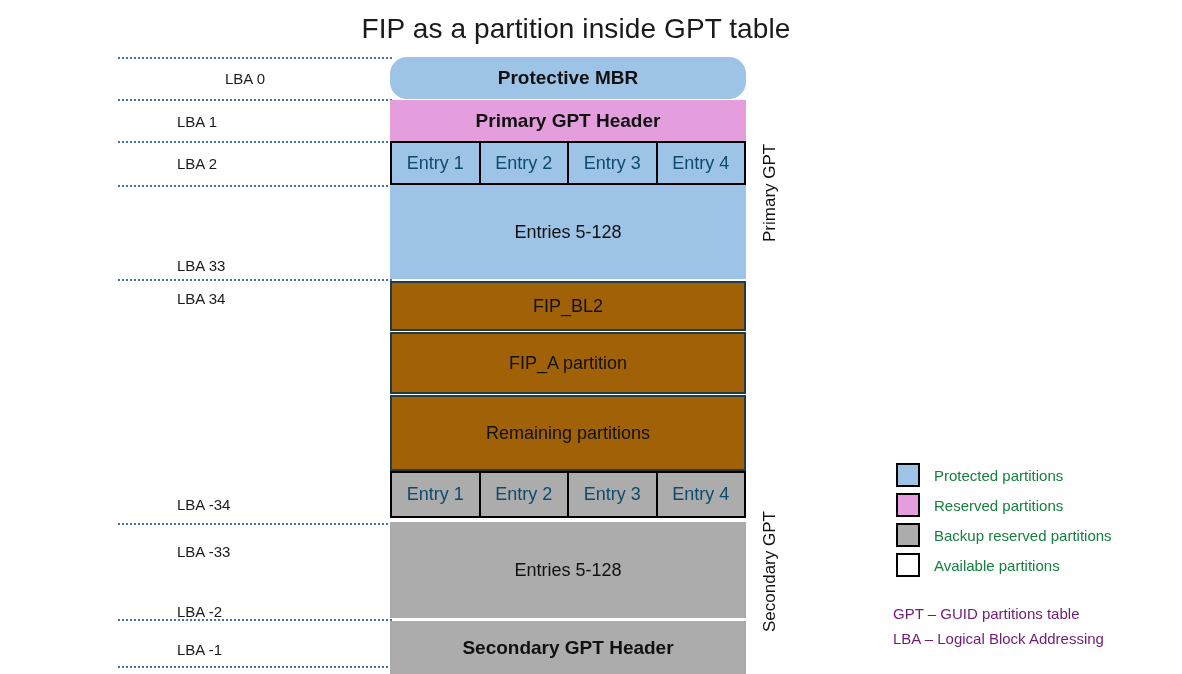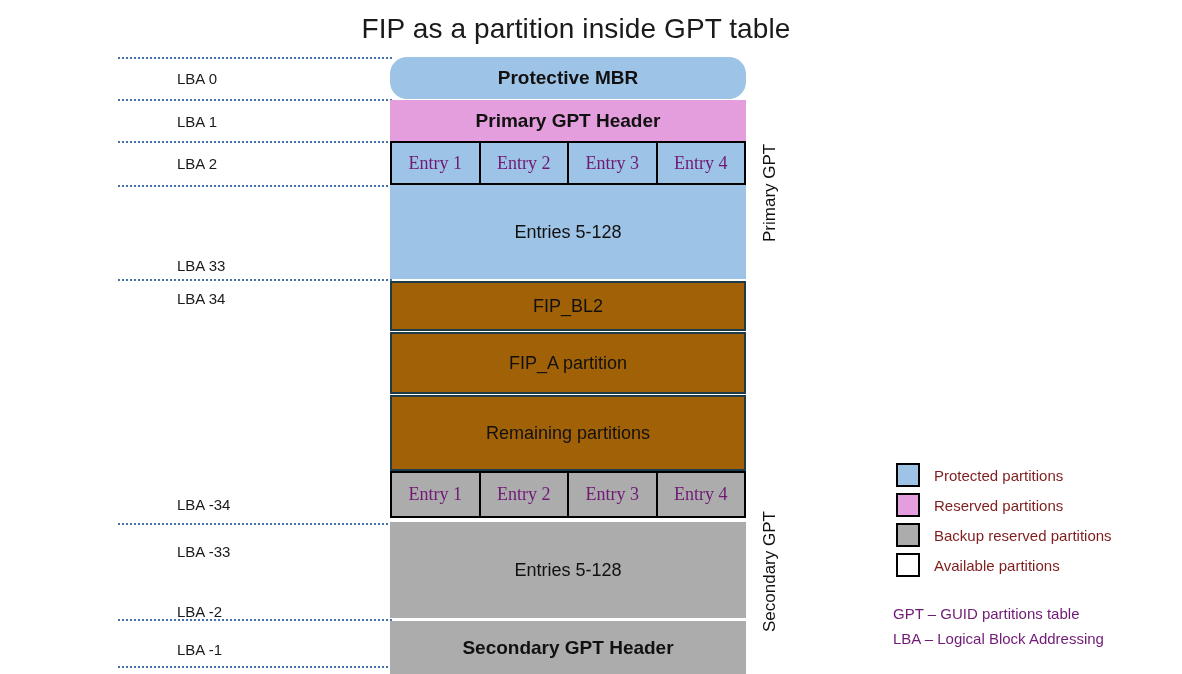--- a/index.html
+++ b/index.html
@@ -79,24 +79,23 @@
     display: flex;
     box-sizing: border-box;
     border: 2px solid #000000;
   }
   .entry-cell {
     flex: 1 1 0;
     display: flex;
     align-items: center;
     justify-content: center;
     font-size: 18px;
-    color: #701a75;
+    color: #0c4a6e;
     border-right: 2px solid #000000;
     box-sizing: border-box;
-    font-family: Liberation Serif, serif;
   }
   .entry-cell:last-child { border-right: none; }
   .entry-row.blue .entry-cell { background: #9dc3e6; }
   .entry-row.gray .entry-cell { background: #acacac; }
 
   
   .side-label {
     position: absolute;
     font-size: 17px;
     color: #111111;
@@ -121,21 +120,21 @@
   .legend-swatch {
     width: 24px;
     height: 24px;
     border: 2px solid #000000;
     box-sizing: border-box;
     flex: 0 0 auto;
   }
   .legend-text {
     margin-left: 14px;
     font-size: 15px;
-    color: #7f1d1d;
+    color: #15803d;
     white-space: nowrap;
   }
   #abbrevs {
     position: absolute;
     left: 893px;
     top: 601px;
     width: 290px;
   }
   .abbrev-row {
     font-size: 15px;
@@ -153,21 +152,21 @@
     <div class="guide-line" style="top: 57px;"></div>
     <div class="guide-line" style="top: 99px;"></div>
     <div class="guide-line" style="top: 141px;"></div>
     <div class="guide-line" style="top: 185px;"></div>
     <div class="guide-line" style="top: 279px;"></div>
     <div class="guide-line" style="top: 523px;"></div>
     <div class="guide-line" style="top: 619px;"></div>
     <div class="guide-line" style="top: 666px;"></div>
   </div>
 <div id="lba-labels">
-    <div class="lba-label" style="top: 70px;">LBA 0</div>
+    <div class="lba-label" style="top: 70px; margin-left: 48px;">LBA 0</div>
     <div class="lba-label" style="top: 113px;">LBA 1</div>
     <div class="lba-label" style="top: 155px;">LBA 2</div>
     <div class="lba-label" style="top: 257px;">LBA 33</div>
     <div class="lba-label" style="top: 290px;">LBA 34</div>
     <div class="lba-label" style="top: 496px;">LBA -34</div>
     <div class="lba-label" style="top: 543px;">LBA -33</div>
     <div class="lba-label" style="top: 603px;">LBA -2</div>
     <div class="lba-label" style="top: 641px;">LBA -1</div>
   </div>
 

